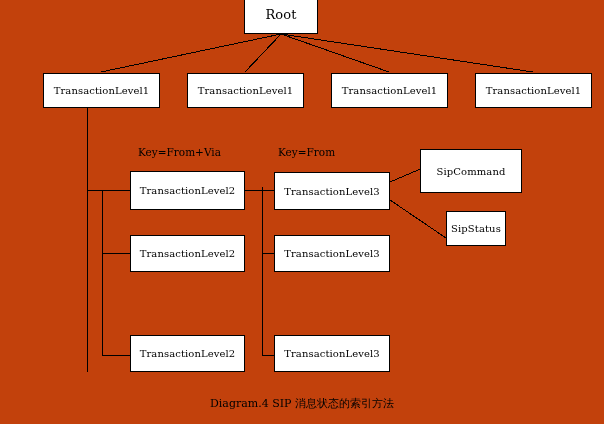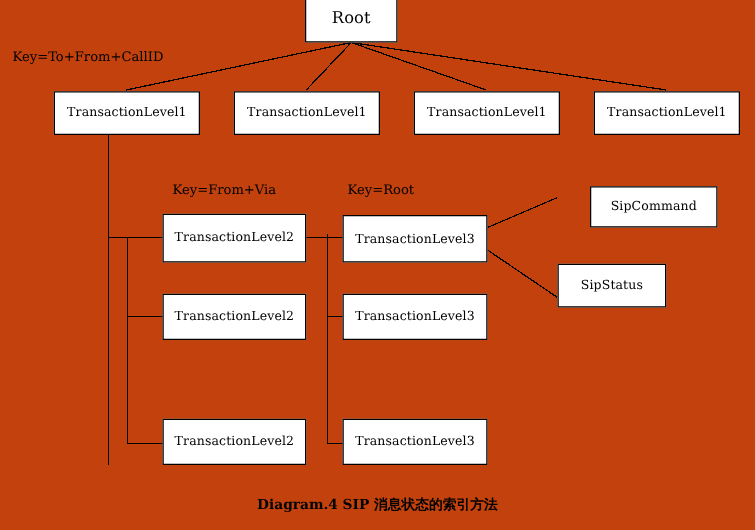--- a/index.html
+++ b/index.html
@@ -48,21 +48,21 @@
     white-space: nowrap;
     z-index: 3;
   }
   .figure-caption {
     position: absolute;
     left: 0;
     width: 604px;
     text-align: center;
     font-family: "DejaVu Serif", "Liberation Serif", serif;
     font-size: 11px;
-    font-weight: bold;
+    font-weight: normal;
     color: #000000;
     white-space: nowrap;
     z-index: 3;
   }
 </style>
 </head>
 <body>
 
 <div id="diagram-root">
 
@@ -114,26 +114,25 @@
   <div class="node-box" style="left: 274px; top: 172px; width: 116px; height: 38px;">
     <span>TransactionLevel3</span>
   </div>
   <div class="node-box" style="left: 274px; top: 235px; width: 116px; height: 37px;">
     <span>TransactionLevel3</span>
   </div>
   <div class="node-box" style="left: 274px; top: 335px; width: 116px; height: 37px;">
     <span>TransactionLevel3</span>
   </div>
 
-  <div class="node-box" style="left: 472px; top: 149px; width: 102px; height: 33px;">
+  <div class="node-box" style="left: 420px; top: 149px; width: 102px; height: 44px;">
     <span>SipCommand</span>
   </div>
-  <div class="node-box" style="left: 446px; top: 211px; width: 87px; height: 35px;">
+  <div class="node-box" style="left: 446px; top: 211px; width: 60px; height: 35px;">
     <span>SipStatus</span>
   </div>
 
-  <div class="edge-label" style="left: 10px; top: 40px;">Key=To+From+CallID</div>
   <div class="edge-label" style="left: 138px; top: 146px;">Key=From+Via</div>
-  <div class="edge-label" style="left: 278px; top: 146px;">Key=Root</div>
+  <div class="edge-label" style="left: 278px; top: 146px;">Key=From</div>
 
   <div class="figure-caption" style="top:396px;">Diagram.4 SIP 消息状态的索引方法</div>
 
 </div>
 
 </body></html>

